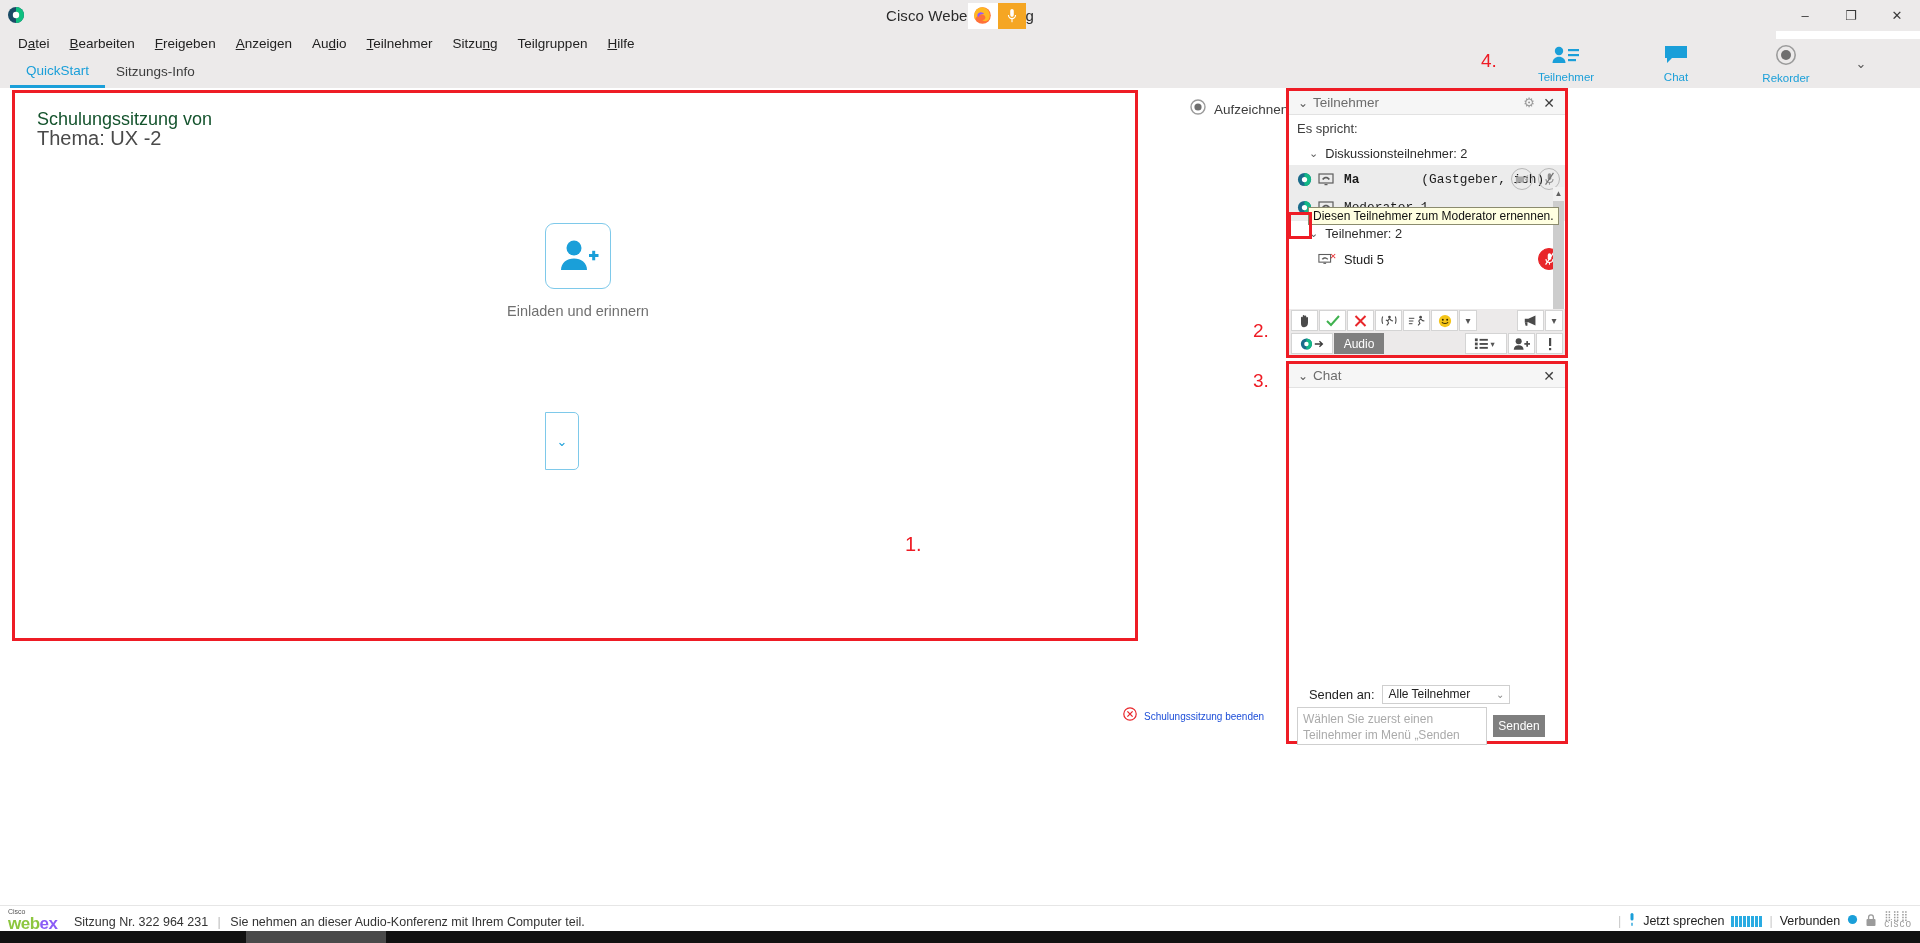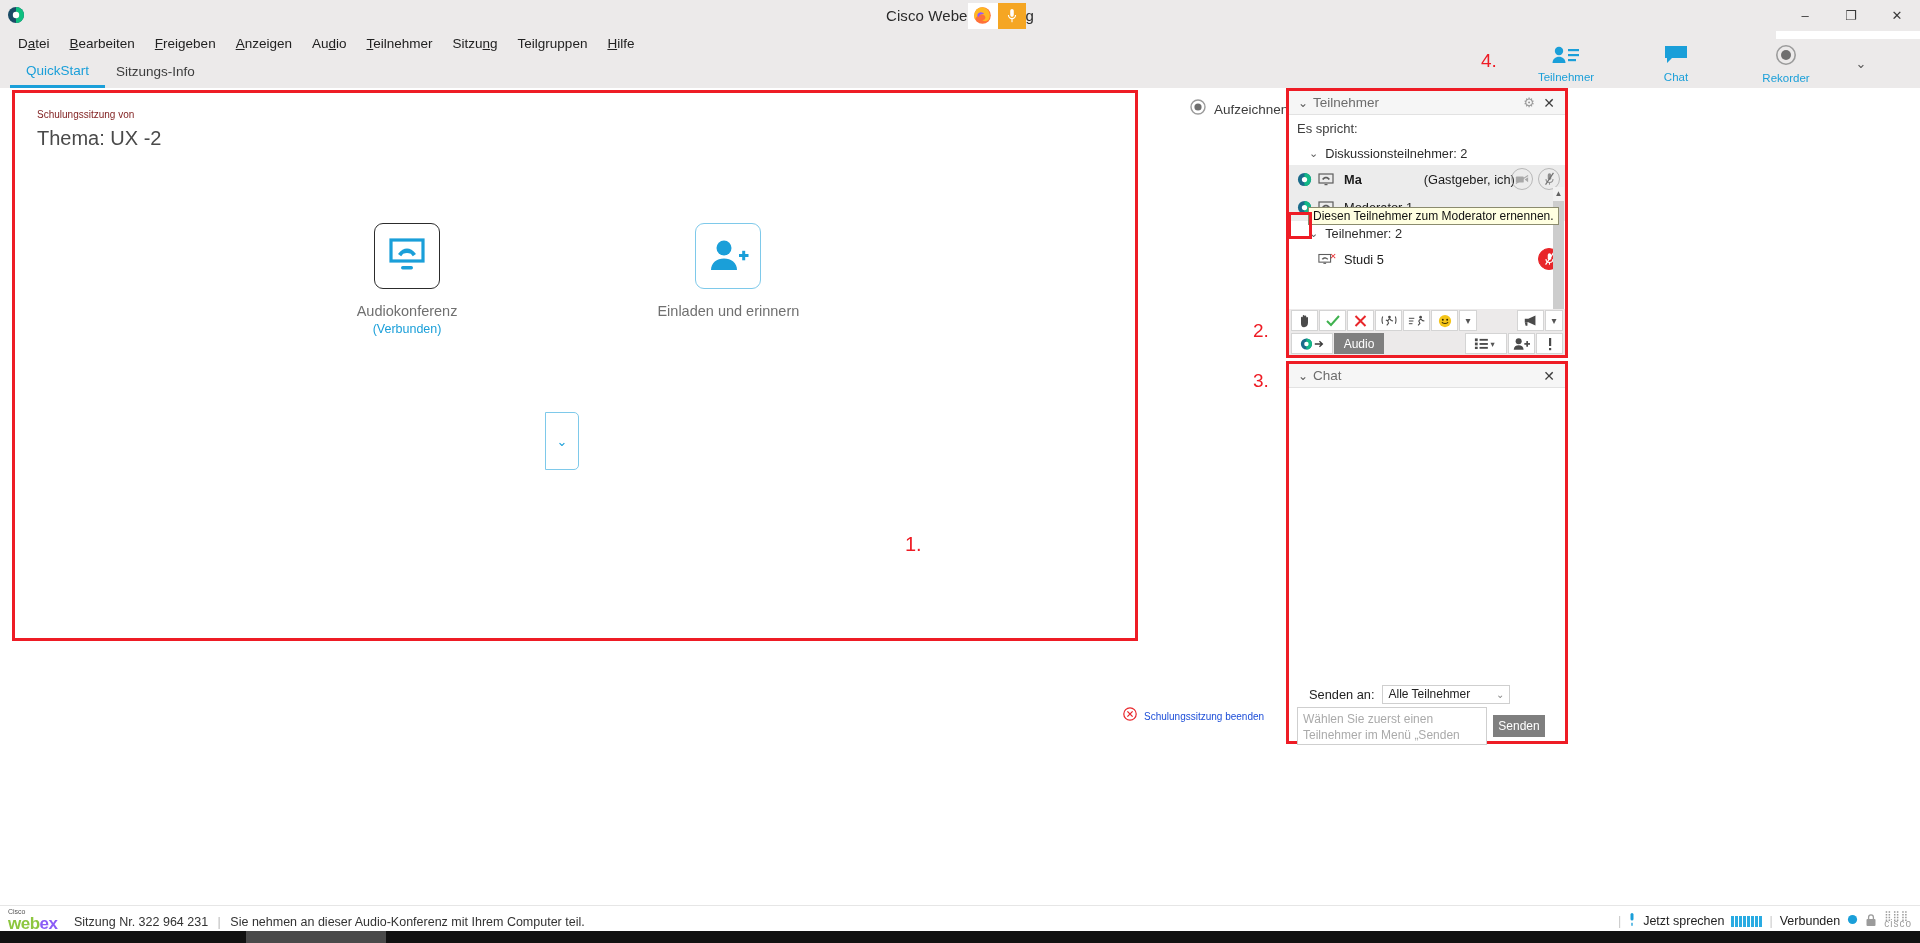--- a/index.html
+++ b/index.html
@@ -41,21 +41,21 @@
     background:#eceaea; display:flex; align-items:center; }
   .ptab { width:110px; height:49px; display:flex; flex-direction:column;
     align-items:center; justify-content:center; gap:2px; }
   .ptab-label { font-size:11.5px; color:#1a9fd9; }
   .ptab-chev { width:40px; height:49px; display:flex; align-items:center; justify-content:center;
     color:#555; font-size:13px; }
 
   
   .qs { position:absolute; left:12px; top:90px; width:1126px; height:551px;
     background:#ffffff; border:3px solid #ee1c25; }
-  .qs-sub { position:absolute; left:22px; top:16px; font-size:10px; color:#7f1d1d; }
+  .qs-sub { position:absolute; left:22px; top:16px; font-size:18px; color:#14532d; }
   .qs-title { position:absolute; left:22px; top:34px; font-size:20px; color:#4a4a4a; font-weight:400; }
 
   .qs-actions { position:absolute; left:0; top:130px; width:1126px; display:flex;
     justify-content:center; gap:200px; }
   .qs-action { display:flex; flex-direction:column; align-items:center; }
   .qs-tile { width:66px; height:66px; border-radius:9px; display:flex;
     align-items:center; justify-content:center; }
   .qs-tile.audio { border:1px solid #2c2c2c; }
   .qs-tile.invite { border:1px solid #7ec9ea; }
   .qs-alabel { margin-top:14px; font-size:14.5px; color:#707070; }
@@ -88,21 +88,21 @@
   .panel-gear { width:20px; text-align:center; color:#9a9a9a; font-size:13px; }
   .panel-x { width:20px; text-align:center; color:#3d3d3d; font-size:14px; }
 
   .speaking { height:26px; display:flex; align-items:center; padding-left:8px;
     font-size:13px; color:#3d3d3d; }
   .plist { position:relative; height:172px; }
   .pgroup { height:24px; display:flex; align-items:center; font-size:12.8px; color:#2b2b2b;
     padding-left:20px; }
   .pgroup .gchev { color:#5d5d5d; margin-right:7px; font-size:11px; }
   .prow { height:28px; display:flex; align-items:center; padding-left:8px; position:relative; }
-  .prow.sel { background:#ececec; }
+  .prow.sel { background:#ececec;font-family:Liberation Mono, monospace; }
   .prow .webexdot { width:15px; height:15px; margin-right:6px; }
   .prow .scr { width:18px; margin-right:8px; display:flex; align-items:center; }
   .pname { font-size:12.8px; color:#1b1b1b; }
   .pname.b { font-weight:bold; }
   .phost { font-size:12.8px; color:#1b1b1b; margin-left:62px; }
   .prow-right { position:absolute; right:5px; display:flex; align-items:center; gap:5px; }
   .circ { width:22px; height:22px; border-radius:50%; border:1px solid #b8b8b8;
     display:flex; align-items:center; justify-content:center; }
   .circ.red { background:#e8262a; border-color:#e8262a; }
 
@@ -246,31 +246,20 @@
   </div>
   <div class="ptab-chev">⌄</div>
 </div>
 <div class="mark-left" style="left:1481px;top:50px;font-size:19px;">4.</div>
 
 <div class="qs">
   <div class="qs-sub">Schulungssitzung von</div>
   <div class="qs-title">Thema: UX -2</div>
 
   <div class="qs-actions">
-    <div class="qs-action">
-      <div class="qs-tile audio">
-        <svg width="44" height="40" viewBox="0 0 44 40">
-          <rect x="6" y="4" width="32" height="21" fill="none" stroke="#1a9fd9" stroke-width="3.2"></rect>
-          <path d="M13 18c3-4 6-5.5 9-5.5S28 14 31 18l-3.2 2.2-2-2.4c-1.2-.6-2.5-.9-3.8-.9s-2.6.3-3.8.9l-2 2.4z" fill="#1a9fd9"></path>
-          <rect x="16" y="30" width="12" height="3.4" rx="1.7" fill="#1a9fd9"></rect>
-        </svg>
-      </div>
-      <div class="qs-alabel">Audiokonferenz</div>
-      <div class="qs-alabel2">(Verbunden)</div>
-    </div>
     <div class="qs-action">
       <div class="qs-tile invite">
         <svg width="44" height="40" viewBox="0 0 44 40">
           <circle cx="18" cy="12" r="7.5" fill="#1a9fd9"></circle>
           <path d="M5 34c0-7.2 5.8-11.5 13-11.5S31 26.8 31 34z" fill="#1a9fd9"></path>
           <rect x="33" y="18" width="9.5" height="3" fill="#1a9fd9"></rect>
           <rect x="36.2" y="14.8" width="3" height="9.5" fill="#1a9fd9"></rect>
         </svg>
       </div>
       <div class="qs-alabel">Einladen und erinnern</div>

